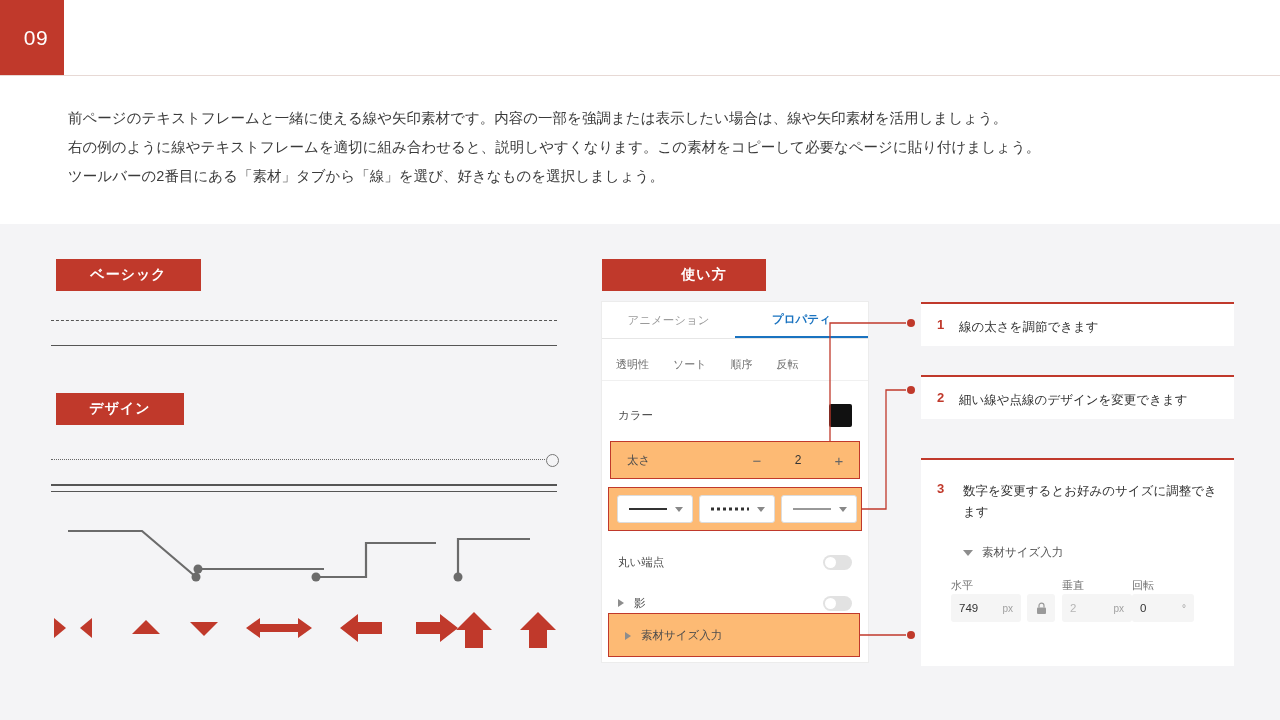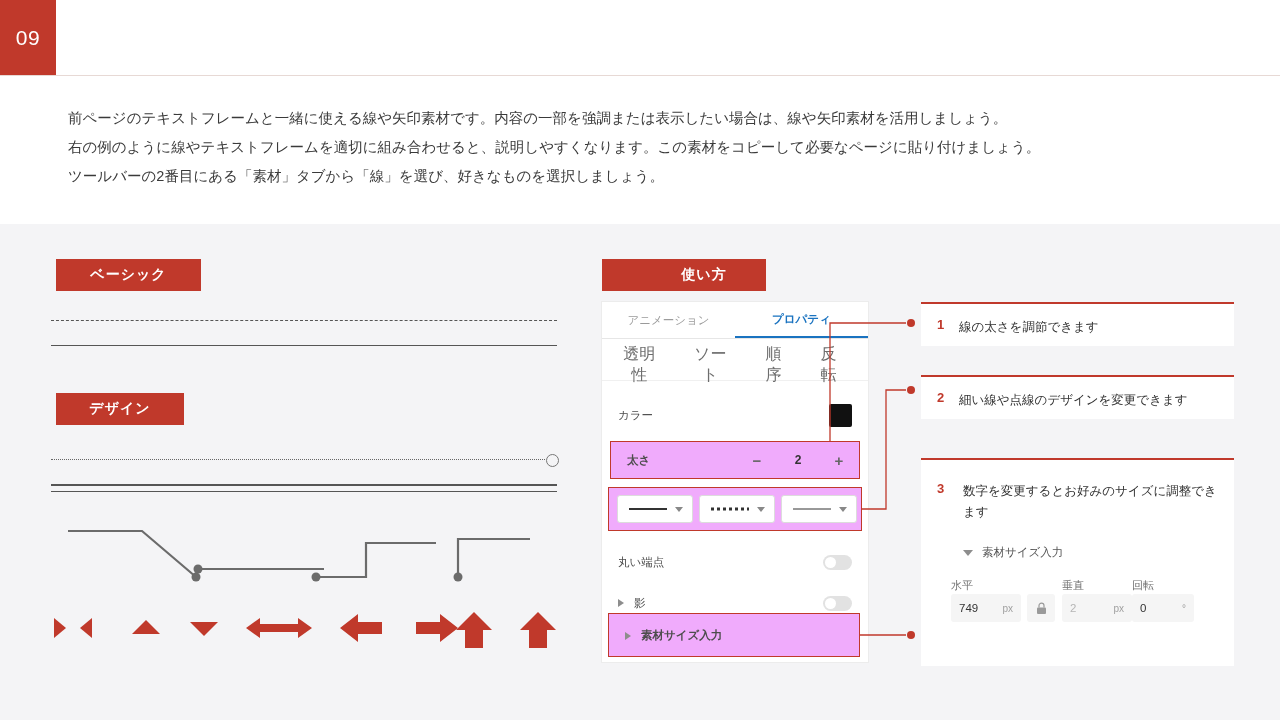--- a/index.html
+++ b/index.html
@@ -30,20 +30,21 @@
     left: 0; top: 0;
     width: 56px;
     height: 75px;
     background: #c0392b;
     color: #ffffff;
     font-size: 21px;
     display: flex;
     align-items: center;
     justify-content: center;
     letter-spacing: 0.5px;
+    padding-left: 8px;
   }
   .header-title {
     position: absolute;
     left: 72px;
     top: 22px;
     font-size: 23px;
     font-weight: bold;
     color: #2b2b2b;
     letter-spacing: 1px;
   }
@@ -169,21 +170,21 @@
     position: absolute;
     left: 0; top: 47px;
     width: 266px; height: 32px;
     display: flex;
     align-items: center;
     padding-left: 14px;
     box-sizing: border-box;
     border-bottom: 1px solid #f0f0f0;
   }
   .panel-subtab {
-    font-size: 16px;
+    font-size: 11px;
     color: #6d6d6d;
     margin-right: 24px;
     text-align: center;
   }
   .panel-row {
     position: absolute;
     left: 0;
     width: 266px;
     height: 42px;
     display: flex;
@@ -199,23 +200,22 @@
     right: 16px;
     width: 23px; height: 23px;
     background: #111111;
     border-radius: 2px;
   }
 
   
   .hl-box {
     position: absolute;
     border: 1.5px solid #c0392b;
-    background: #f0abfc;
+    background: #fdba74;
     box-sizing: border-box;
-    font-weight: bold;
   }
   #hl-thickness {
     left: 610px; top: 441px;
     width: 250px; height: 38px;
   }
   #hl-styles {
     left: 608px; top: 487px;
     width: 254px; height: 44px;
   }
   #hl-size {

